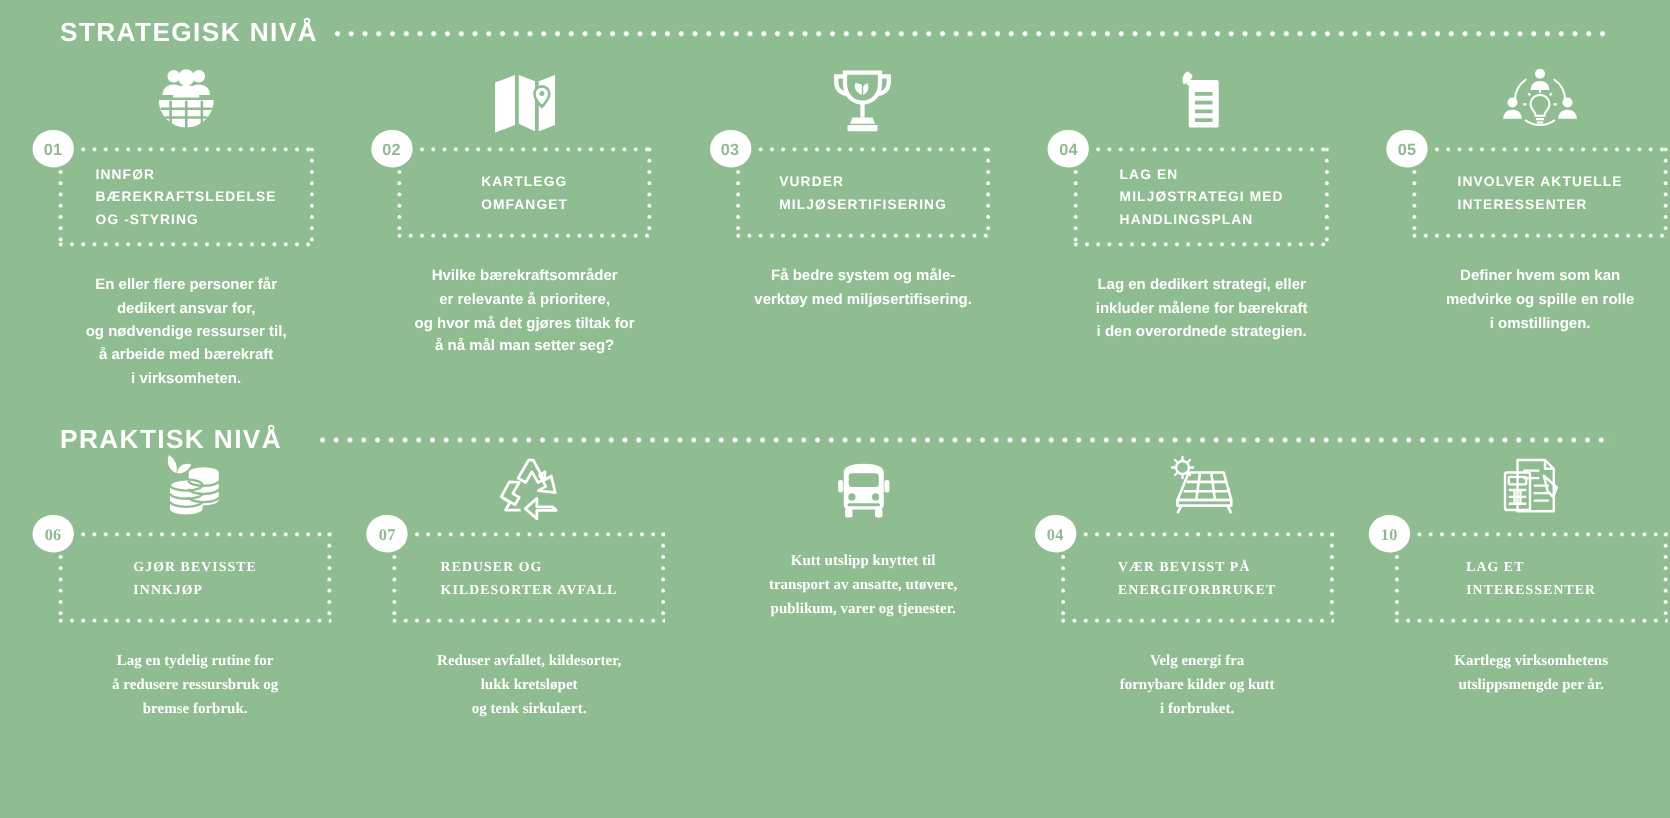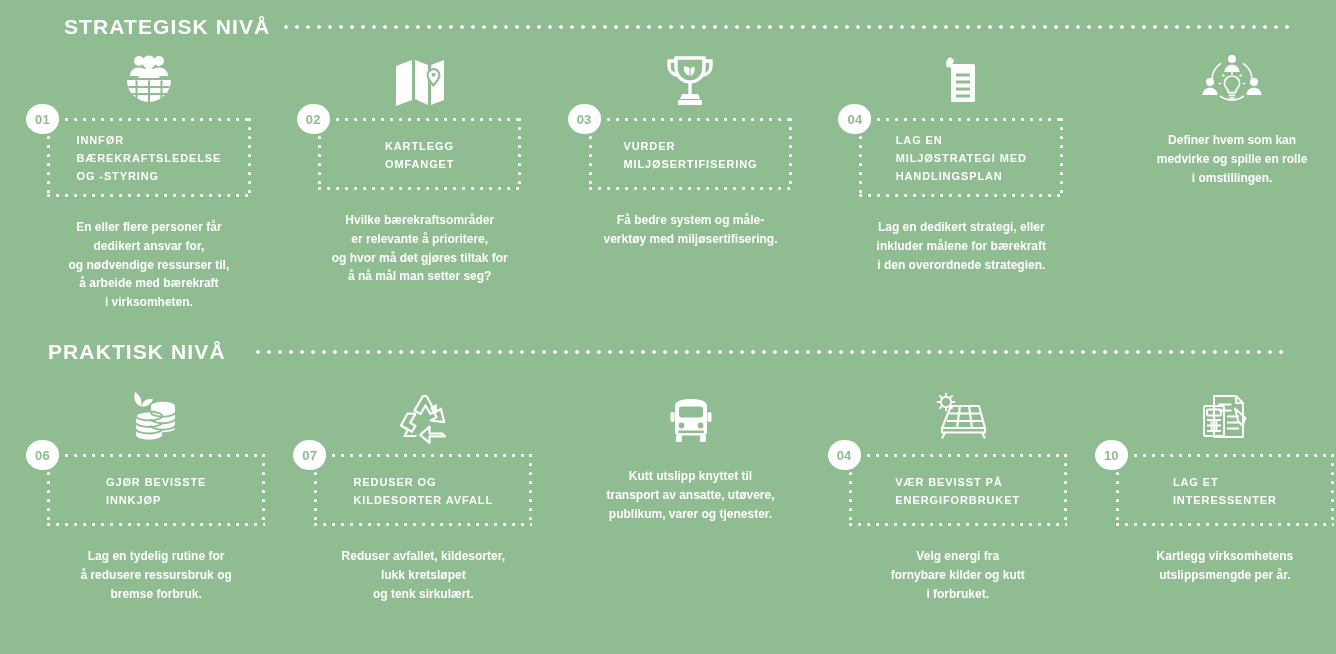--- a/index.html
+++ b/index.html
@@ -44,32 +44,32 @@
   }
   .section-header .dotline {
     flex: 1 1 auto;
     height: 4px;
     margin-right: 46px;
     background-image: radial-gradient(circle at 2px 2px, #ffffff 1.7px, rgba(255,255,255,0) 2.1px);
     background-size: 11px 4px;
     background-repeat: repeat-x;
   }
 
-  #header-strategic { top: 10px; padding-left: 16px; }
+  #header-strategic { top: 10px; }
   #header-practical { top: 335px; gap: 16px; }
 
   
   .row {
     position: absolute;
     left: 0;
     width: 1336px;
     display: flex;
   }
   #row-strategic { top: 48px; gap: 18px; }
-  #row-practical { top: 384px; }
+  #row-practical { top: 356px; font-family: Liberation Serif, serif; }
 
   .card {
     position: relative;
     width: 258px;
     margin-left: 47px;
     margin-right: 2px;
   }
 
   
   .icon-wrap {
@@ -280,20 +280,25 @@
             <circle cx="55" cy="30" r="4"></circle>
             <path d="M47.5 43c0-4.6 3.4-7.2 7.5-7.2s7.5 2.6 7.5 7.2z"></path>
           </g>
           <g fill="none" stroke="#ffffff" stroke-width="1.7">
             <path d="M33 24c-4.4 0-7.6 3.3-7.6 7.4 0 3.2 2.2 5 3.3 6.6.6.9.7 1.7.7 2.6h7.2c0-.9.1-1.7.7-2.6 1.1-1.6 3.3-3.4 3.3-6.6 0-4.1-3.2-7.4-7.6-7.4z"></path>
             <path d="M29.8 43.3h6.4M30.4 46h5.2"></path>
             <path d="M33 19.6v2.6M23.5 22.5l1.8 1.9M42.5 22.5l-1.8 1.9M19.6 31.5h2.6M43.8 31.5h2.6"></path>
           </g>
         </svg>
       </div>
+      <div class="title-box">
+        <span class="badge">05</span>
+        <span class="card-title">INVOLVER AKTUELLE
+INTERESSENTER</span>
+      </div>
       <div class="card-desc">Definer hvem som kan
 medvirke og spille en rolle
 i omstillingen.</div>
     </div>
 
   </div>
 
   <div class="section-header" id="header-practical">
     <span class="title">PRAKTISK NIVÅ</span>
     <span class="dotline"></span>

